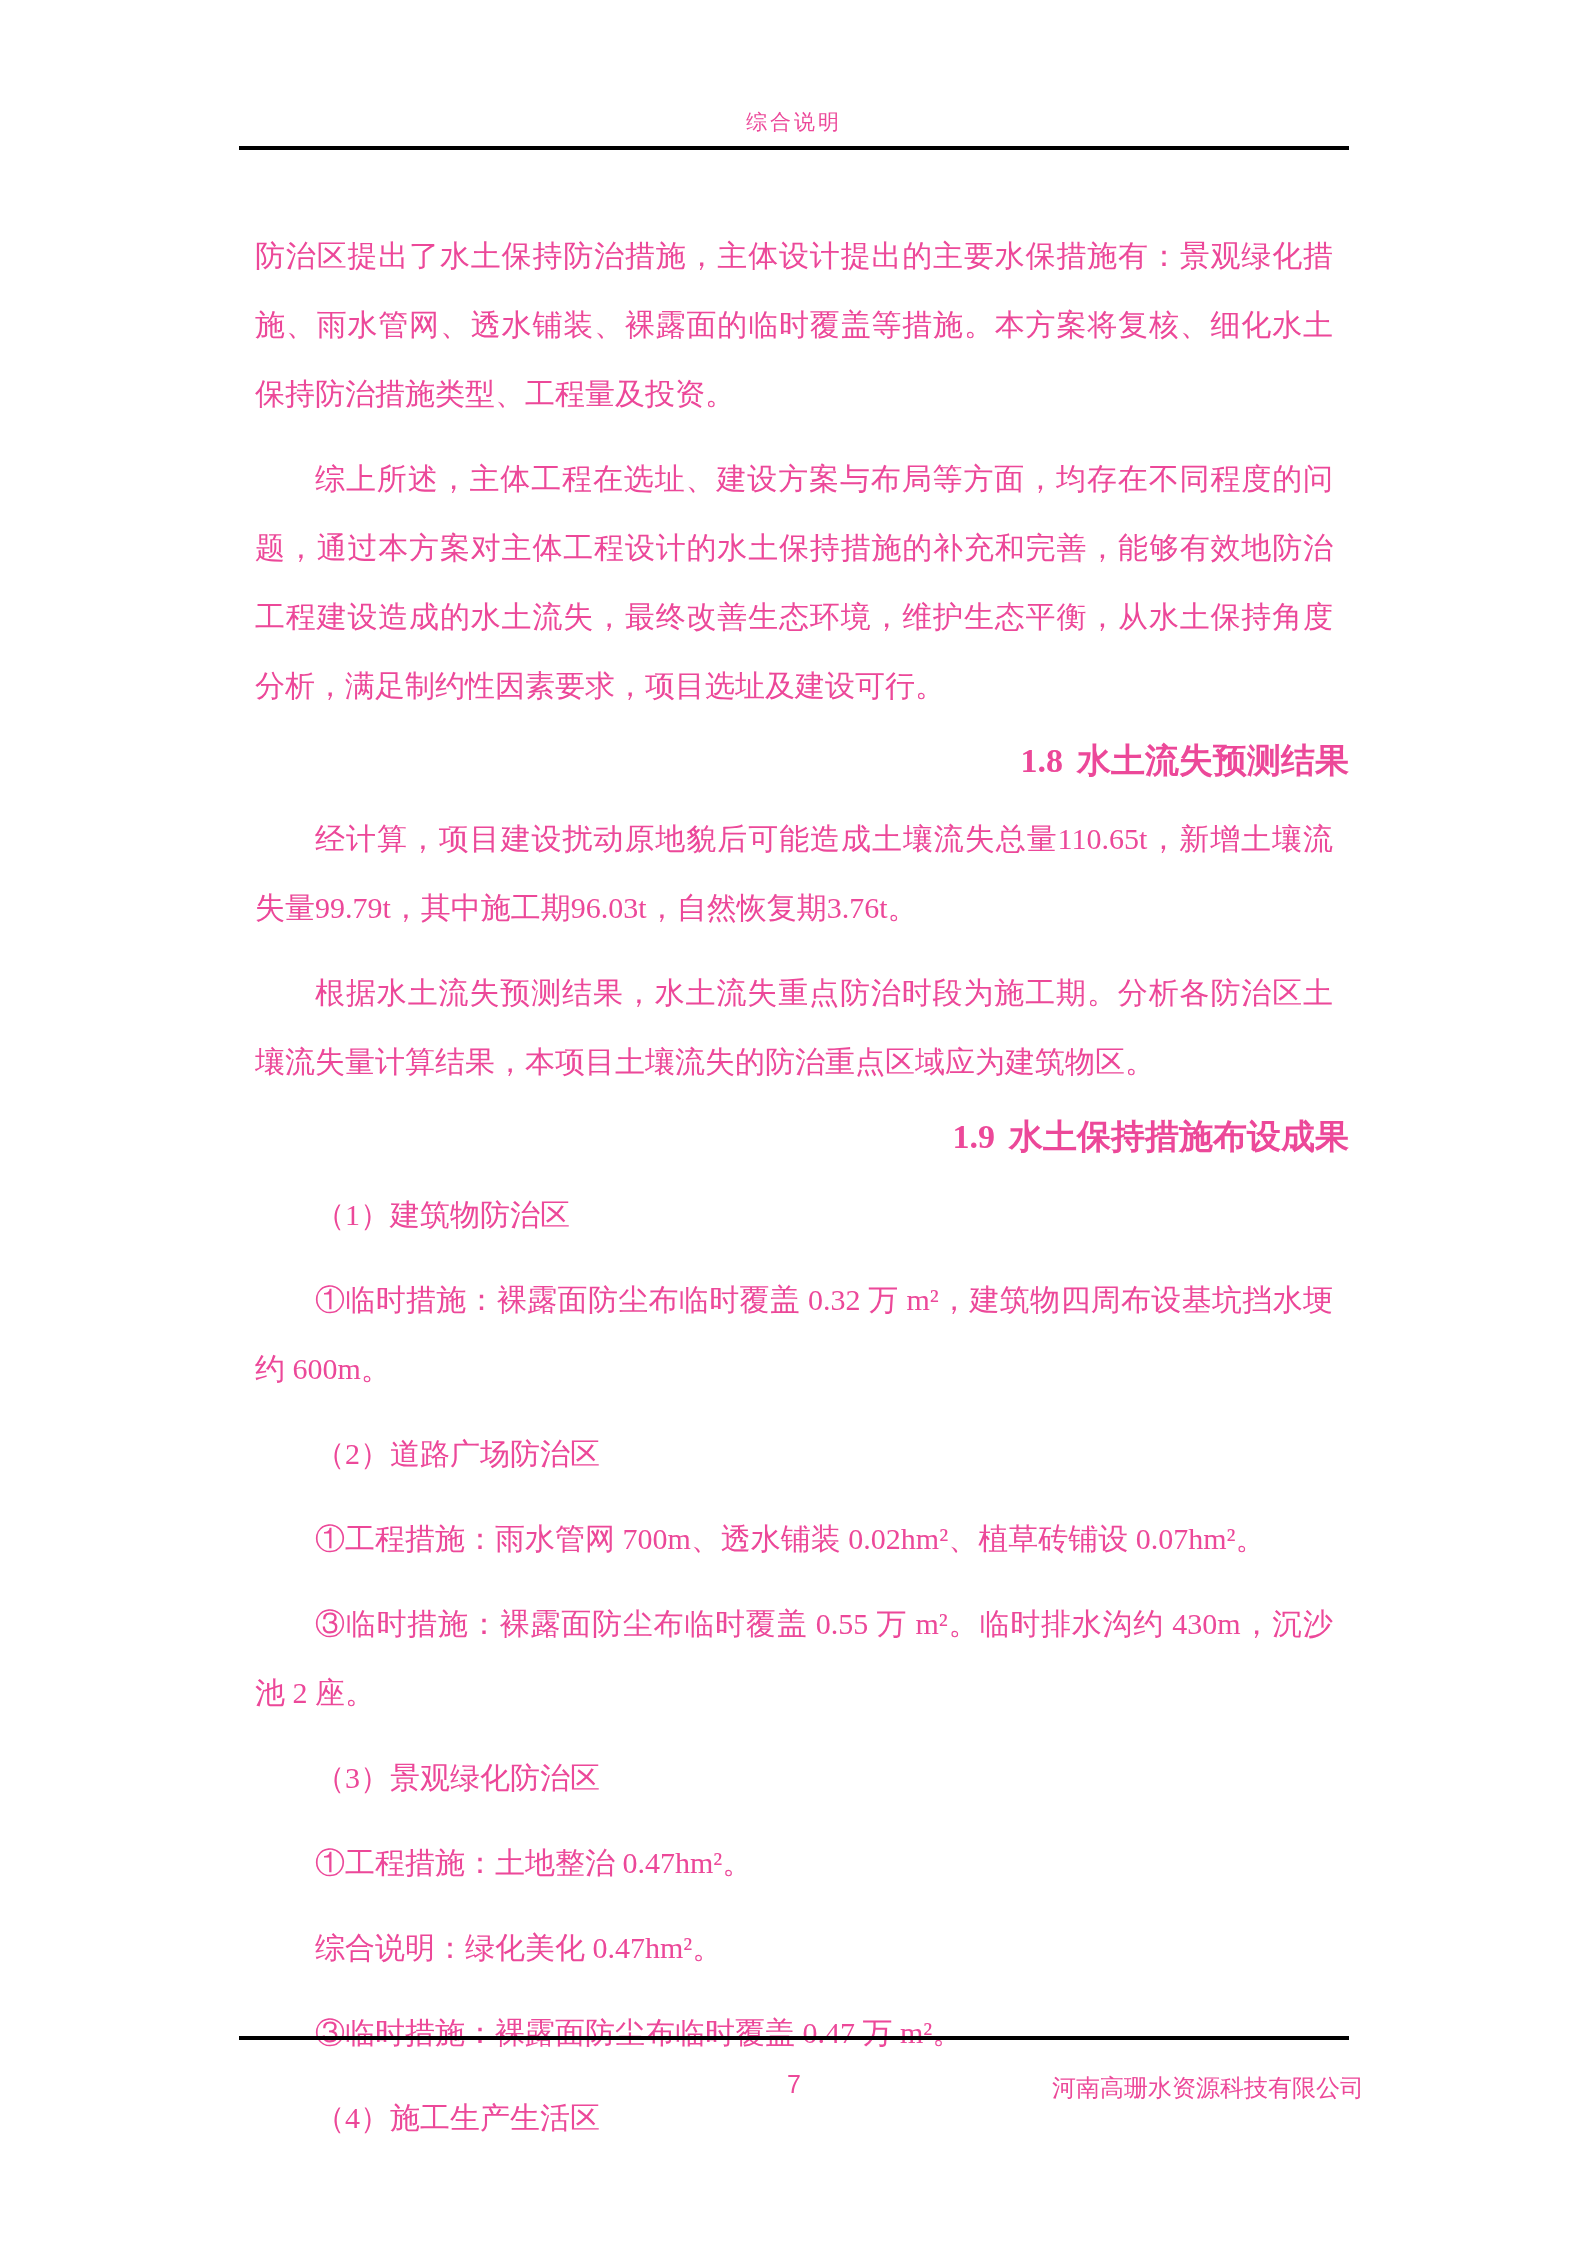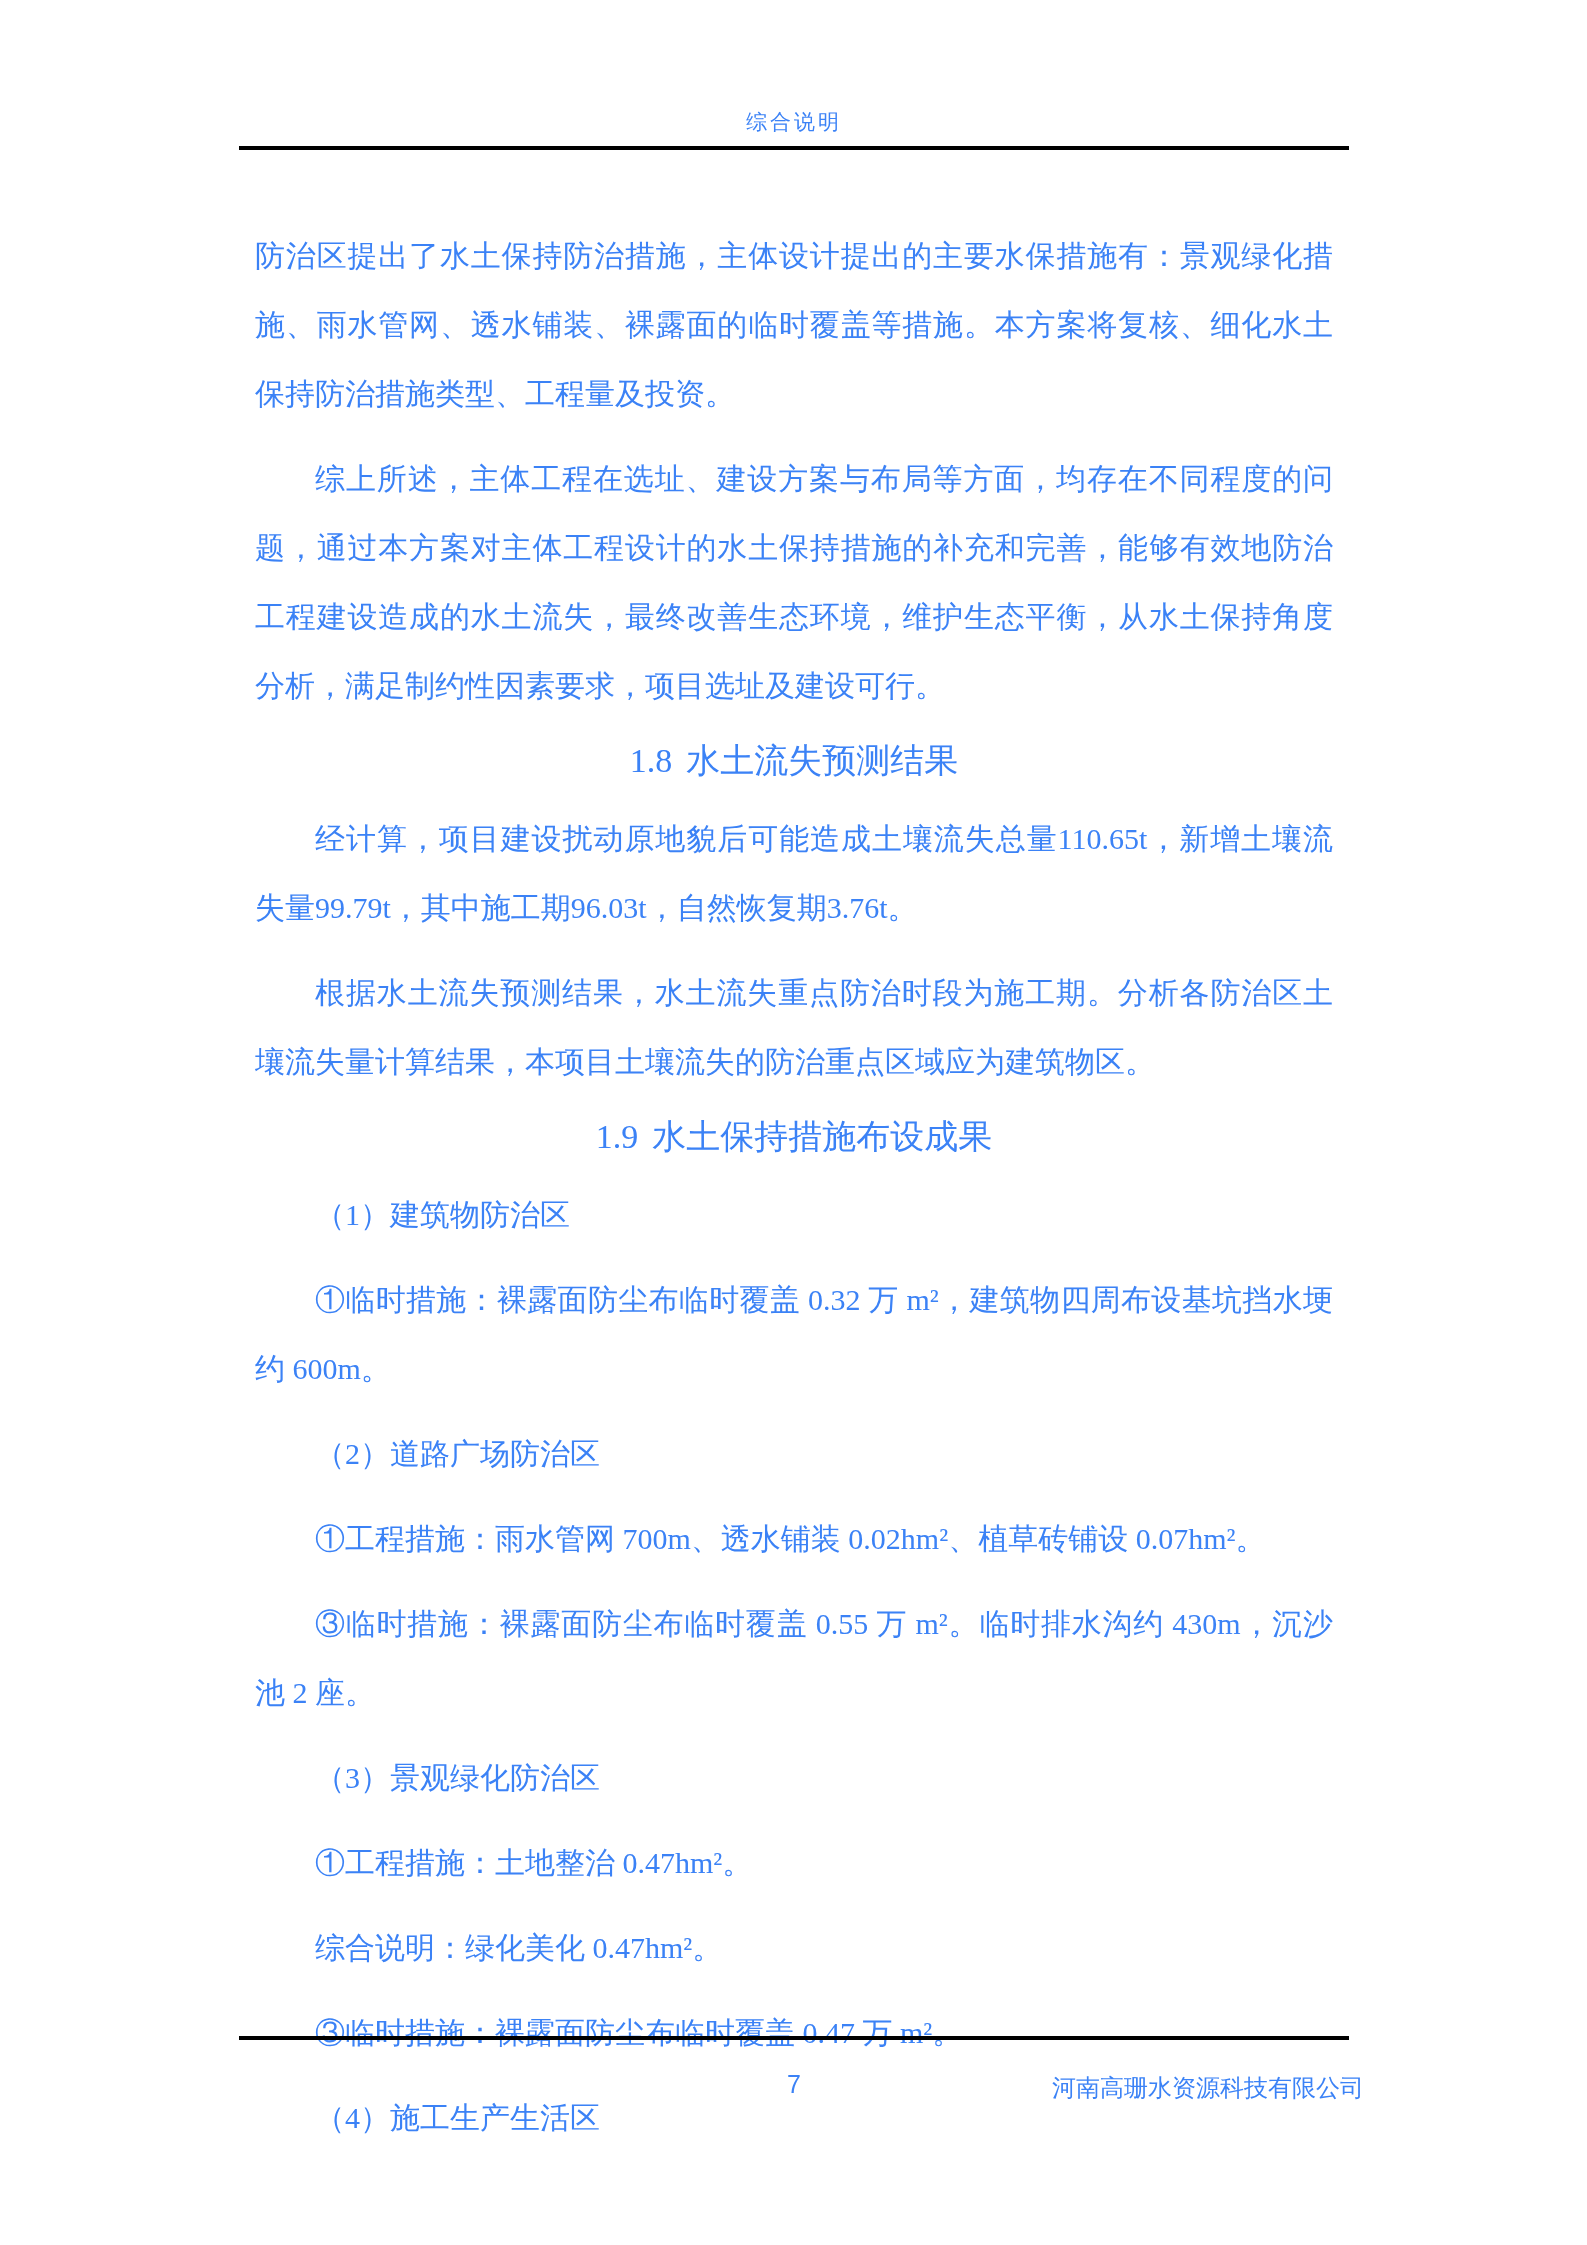--- a/index.html
+++ b/index.html
@@ -5,21 +5,21 @@
   html, body {
     margin: 0;
     padding: 0;
     background: #ffffff;
   }
   .page {
     position: relative;
     width: 1587px;
     height: 2245px;
     background: #ffffff;
-    color: #3b82f6;
+    color: #ec4899;
     font-family: "Liberation Serif", "DejaVu Serif", serif;
     overflow: hidden;
   }
   .header-title {
     position: absolute;
     top: 108px;
     left: 239px;
     width: 1110px;
     text-align: center;
     font-size: 21px;
@@ -46,22 +46,22 @@
     margin: 16px;
     text-indent: 2em;
   }
   .para.noindent {
     text-indent: 0;
   }
   .heading {
     margin: 8px 0 18px 0;
     font-size: 34px;
     line-height: 50px;
-    font-weight: normal;
-    text-align: center;
+    font-weight: bold;
+    text-align: right;
     text-indent: 0;
   }
   .h-num {
     margin-right: 14px;
     font-family: "Liberation Serif", "DejaVu Serif", serif;
   }
   .footer-rule {
     position: absolute;
     top: 2036px;
     left: 239px;

